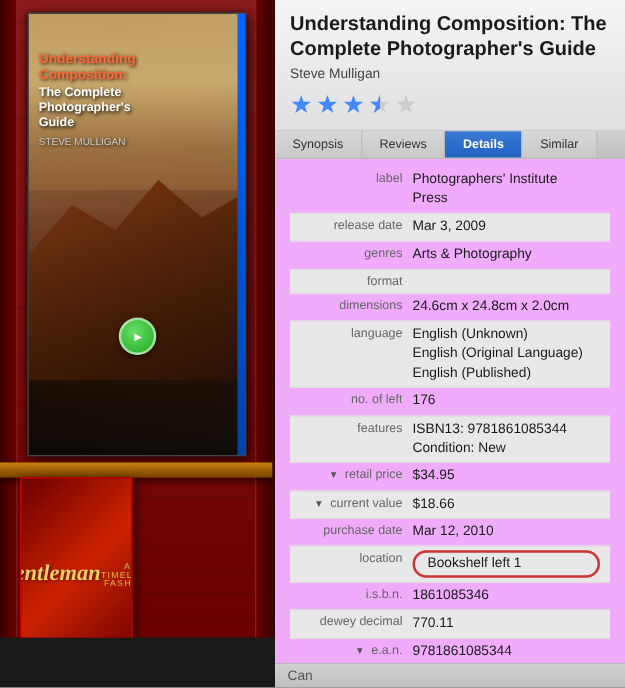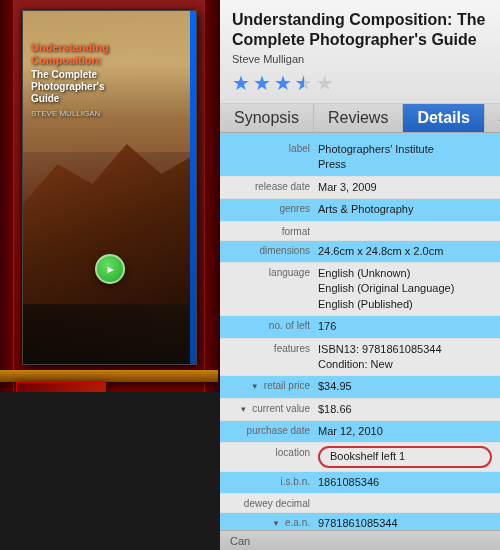--- a/index.html
+++ b/index.html
@@ -10,21 +10,21 @@
       display: flex;
       font-family: 'Lucida Grande', Arial, sans-serif;
       font-size: 11px;
       background: #1a1a1a;
     }
 
     
     .bookshelf {
       width: 220px;
       min-width: 220px;
-      height: 392px;
+      height: 510px;
       background: linear-gradient(to bottom, #8B1A1A 0%, #6B0000 100%);
       position: relative;
       overflow: hidden;
       border-right: 2px solid #3a0000;
     }
 
     
     .shelf {
       position: absolute;
       width: 100%;
@@ -291,39 +291,39 @@
 
     
     .tabs {
       display: flex;
       background: linear-gradient(to bottom, #d0d0d0, #c0c0c0);
       border-bottom: 1px solid #aaa;
     }
 
     .tab {
       padding: 5px 14px;
-      font-size: 16px;
+      font-size: 10px;
       color: #333;
       cursor: pointer;
       border-right: 1px solid #bbb;
       background: linear-gradient(to bottom, #d8d8d8, #c8c8c8);
     }
 
     .tab.active {
       background: linear-gradient(to bottom, #3a7bd5, #2060c0);
       color: white;
       font-weight: bold;
     }
 
     
     .details-content {
       flex: 1;
       overflow-y: auto;
-      background: #7dd3fc;
-      padding: 6px 0;
+      background: #f0abfc;
+      padding: 6px 12px;
     }
 
     .detail-row {
       display: flex;
       padding: 3px 8px;
       border-bottom: 1px solid #e0e0e0;
       align-items: flex-start;
     }
 
     .detail-row:nth-child(even) {
@@ -507,20 +507,21 @@
       <div class="detail-value">Bookshelf left 1</div>
     </div>
 
     <div class="detail-row">
       <div class="detail-label">i.s.b.n.</div>
       <div class="detail-value">1861085346</div>
     </div>
 
     <div class="detail-row">
       <div class="detail-label">dewey decimal</div>
+      <div class="detail-value">770.11</div>
     </div>
 
     <div class="detail-row">
       <div class="detail-label"><span class="expand-arrow">▾</span> e.a.n.</div>
       <div class="detail-value">9781861085344</div>
     </div>
 
   </div>
 
   <div class="footer-bar">

